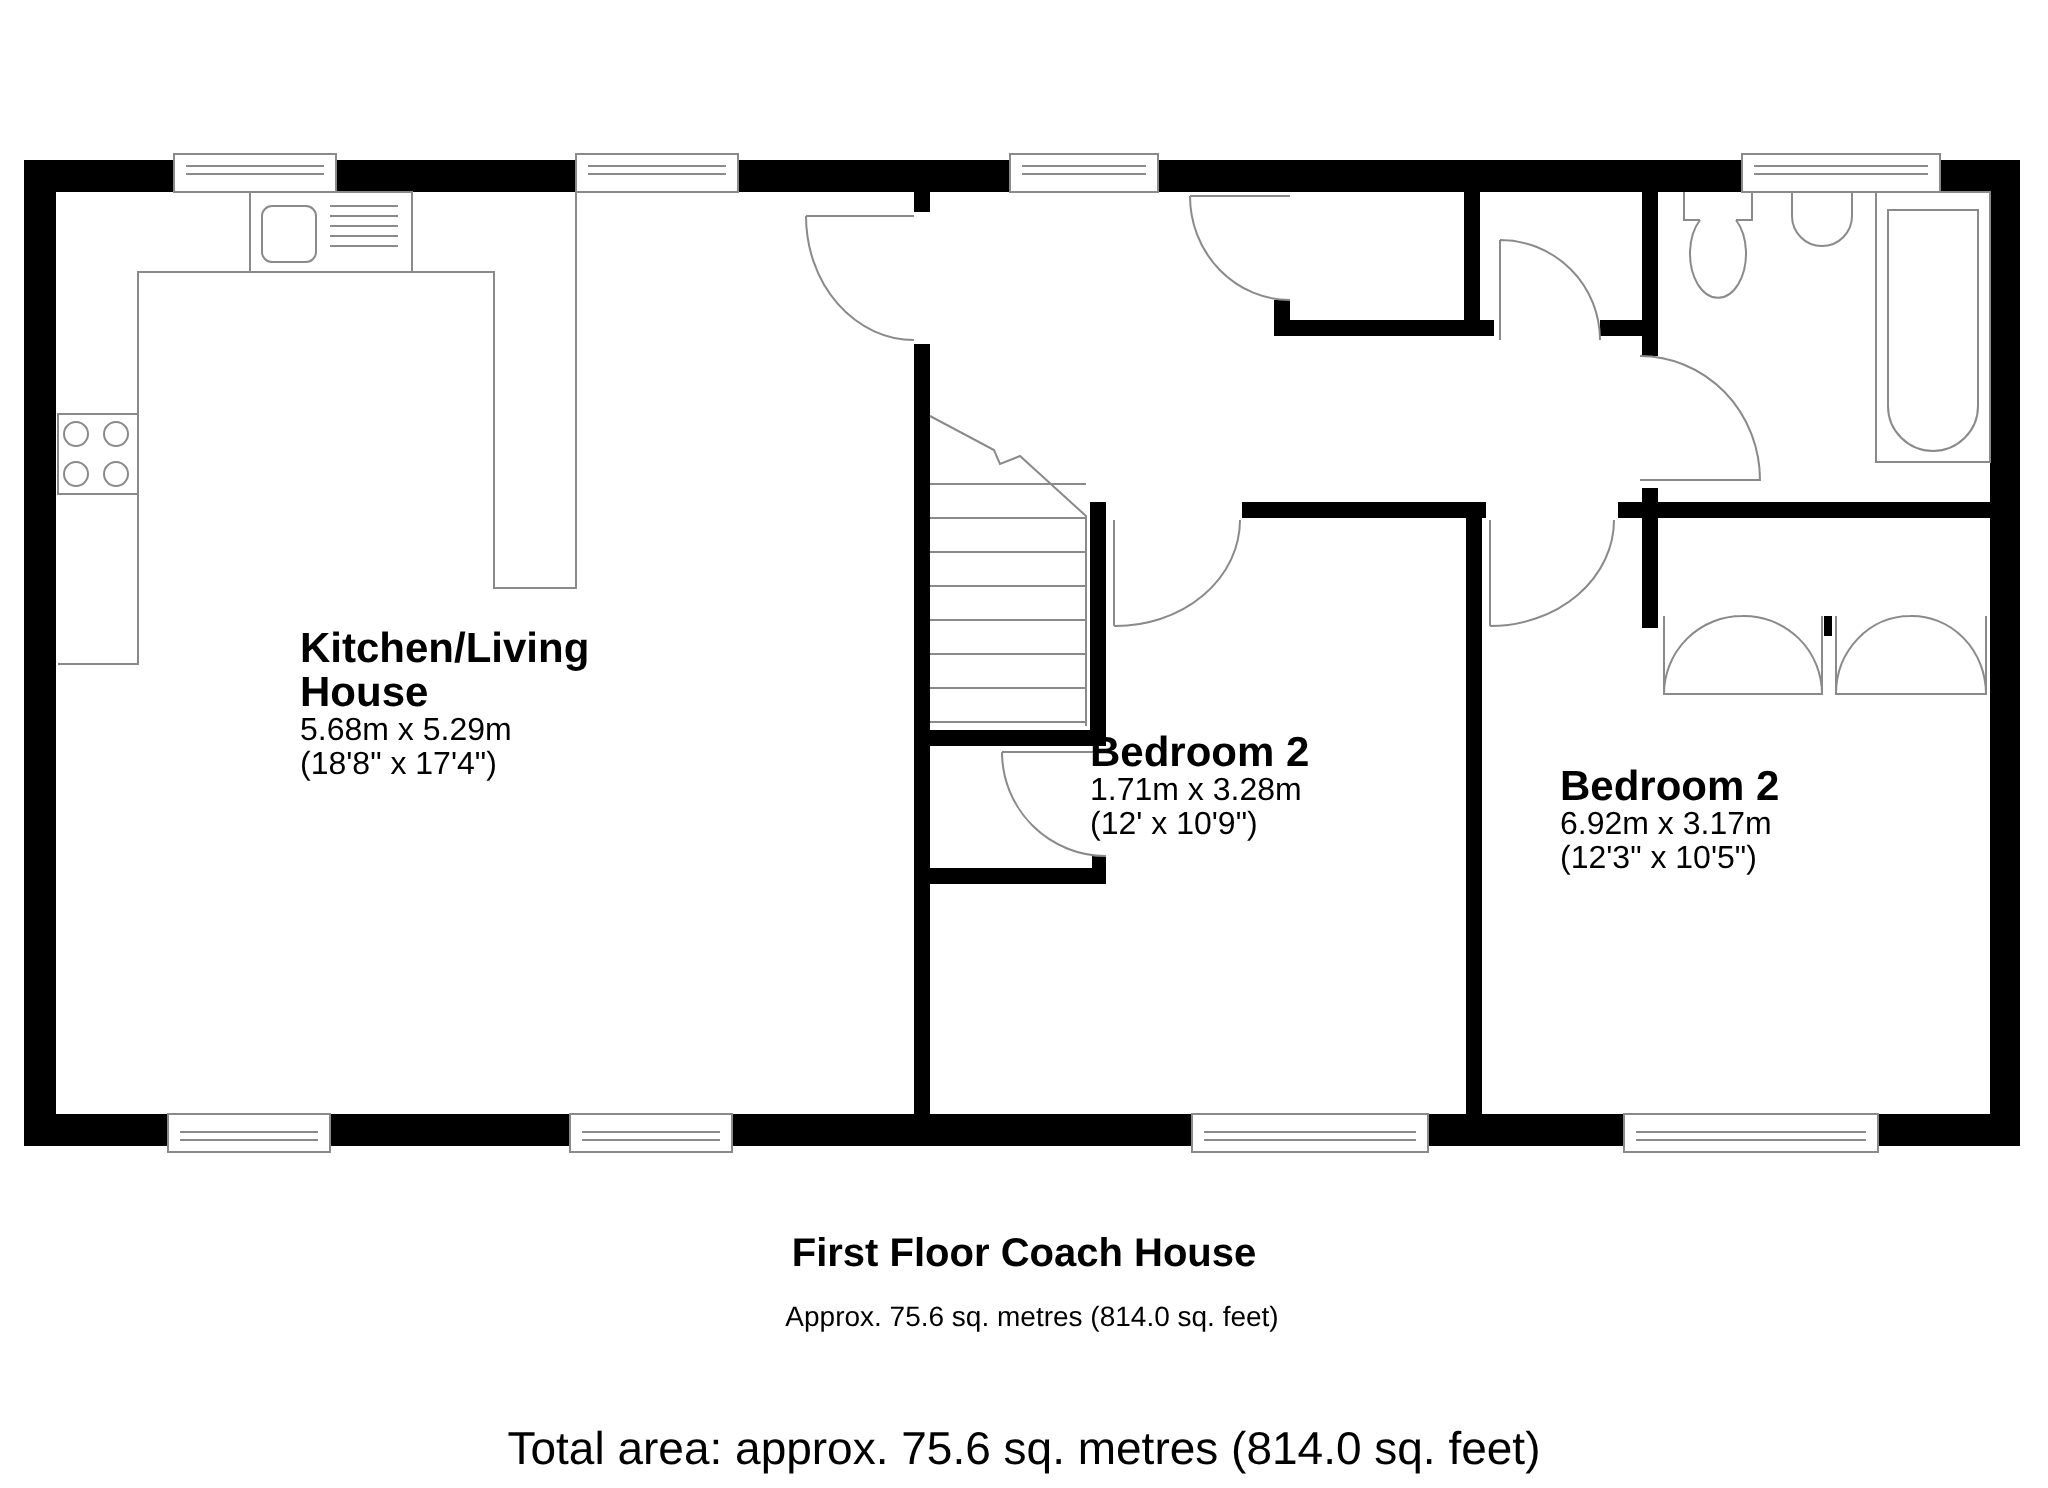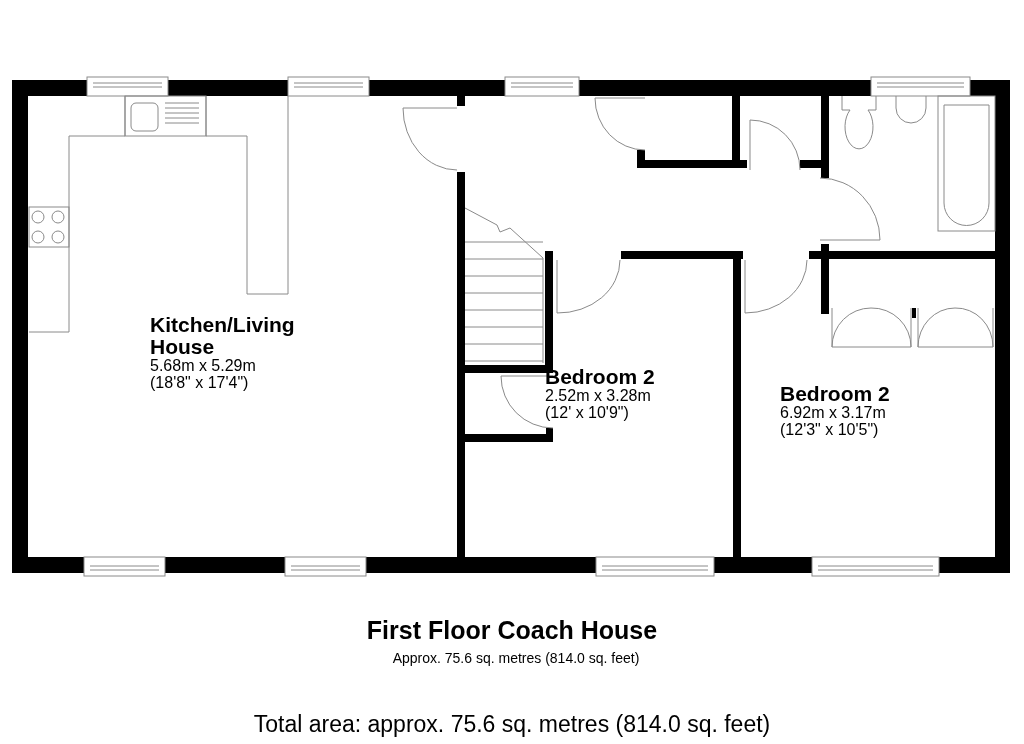--- a/index.html
+++ b/index.html
@@ -4,21 +4,21 @@
 <style>
   html,body{margin:0;padding:0;background:#ffffff;}
   body{width:1024px;height:744px;position:relative;overflow:hidden;font-family:"Liberation Sans",sans-serif;color:#000;}
   svg{position:absolute;left:0;top:0;}
   .wall{fill:#000;}
   .line{fill:none;stroke:#8a8a8a;stroke-width:1;}
   .win{fill:#fff;stroke:#8a8a8a;stroke-width:1;}
   .lbl{position:absolute;text-align:left;line-height:1.05;}
   .room-name{font-weight:bold;font-size:21px;display:block;}
   .room-dim{font-size:16px;display:block;}
-  .title{position:absolute;left:0;width:1024px;top:616px;text-align:center;font-weight:bold;font-size:25px;}
+  .title{position:absolute;left:0;width:1024px;top:616px;text-align:center;font-weight:bold;font-size:20px;}
   .subtitle{position:absolute;left:4px;width:1024px;top:650px;text-align:center;font-size:14px;}
   .total{position:absolute;left:0;width:1024px;top:711px;text-align:center;font-size:23px;}
 </style>
 </head>
 <body>
 
 <svg width="1024" height="600" viewBox="0 0 1024 600">
 
   <g>
     <rect class="wall" x="12" y="80" width="998" height="16"></rect>
@@ -128,21 +128,21 @@
 
 <div class="lbl" style="left:150px;top:314px;width:220px;">
   <span class="room-name">Kitchen/Living</span>
   <span class="room-name">House</span>
   <span class="room-dim">5.68m x 5.29m</span>
   <span class="room-dim">(18'8" x 17'4")</span>
 </div>
 
 <div class="lbl" style="left:545px;top:366px;width:180px;">
   <span class="room-name">Bedroom 2</span>
-  <span class="room-dim">2.52m x 3.28m</span>
+  <span class="room-dim">1.71m x 3.28m</span>
   <span class="room-dim">(12' x 10'9")</span>
 </div>
 
 <div class="lbl" style="left:780px;top:383px;width:180px;">
   <span class="room-name">Bedroom 2</span>
   <span class="room-dim">6.92m x 3.17m</span>
   <span class="room-dim">(12'3" x 10'5")</span>
 </div>
 
 <div class="title">First Floor Coach House</div>

